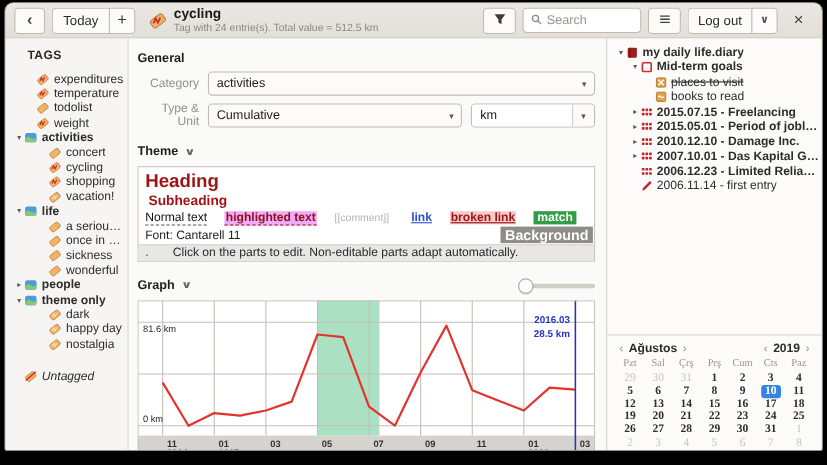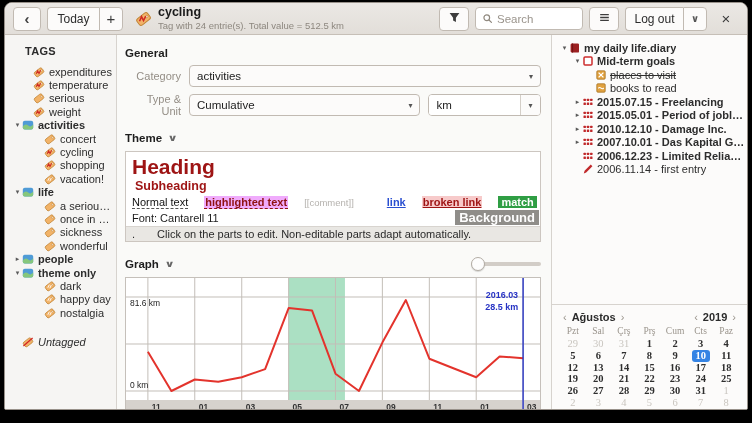--- a/index.html
+++ b/index.html
@@ -64,27 +64,27 @@
   .select { height:22px; background:#fcfbfa; border:1px solid #c1bab2; border-radius:4px;
     display:flex; align-items:center; font-size:11.5px; padding:0 7px; color:#222; }
   .select .selval { flex:1; }
   .selarrow { font-size:8px; color:#555; }
   .combo { display:flex; height:22px; border:1px solid #c1bab2; border-radius:4px; background:#fff; overflow:hidden; }
   .combo .entry { flex:1; font-size:11.5px; padding:0 7px; display:flex; align-items:center; color:#222; background:#fff; }
   .combo .cbtn { width:20px; border-left:1px solid #d4cfc8; background:#fcfbfa; display:flex; align-items:center; justify-content:center; }
   .theme-h { margin-top:15px; }
   .themecard { position:relative; margin-top:7px; background:#fff; border:1px solid #ccc6c0; }
   .tc-inner { padding:3px 8px 2px 6px; }
-  .tc-heading { font-size:21px; font-weight:bold; color:#9e1414; line-height:1.15; }
+  .tc-heading { font-size:17px; font-weight:bold; color:#9e1414; line-height:1.15; }
   .tc-subheading { font-size:12.5px; font-weight:bold; color:#9e1414; margin-left:3px; line-height:1.2; }
   .tc-line { font-size:11px; margin-top:2px; display:flex; align-items:baseline; gap:16px; white-space:nowrap; }
   .normaltext { color:#111; border-bottom:1px dashed #555; }
   .hltext { color:#8e1212; font-weight:bold; background:#f0abfc; border-bottom:1px dashed #8e1212; padding:0 1px; }
   .commenttext { color:#b5b2ae; font-size:9.5px; }
-  .linktext { color:#2a4fd0; font-weight:bold; text-decoration:underline; margin-left:17px; }
+  .linktext { color:#2a4fd0; font-weight:bold; text-decoration:underline; margin-left:4px; }
   .brokenlink { color:#9e1414; font-weight:bold; text-decoration:underline; background:#f7caca; padding:0 1px; }
   .matchtext { color:#fff; font-weight:bold; background:#2f9e44; padding:0 3px; }
   .tc-font { font-size:11px; margin-top:3px; color:#1c1c1c; }
   .bgbadge { position:absolute; right:1px; bottom:16px; background:#8f8d89; color:#fdfdfd;
     font-size:13px; font-weight:bold; padding:0 4px; }
   .tc-hint { background:#e9e7e3; border-top:1px solid #d8d4cf; font-size:11px; color:#2a2a2a;
     padding:1px 6px; display:flex; gap:22px; }
   .graph-h { margin-top:15px; }
   .slider { margin-left:auto; width:70px; height:14px; position:relative; display:flex; align-items:center; }
   .slider .track { width:100%; height:4px; background:#d2cdc7; border-radius:2px; }
@@ -211,21 +211,21 @@
           <div class="trow" style="padding-left: 13px;">
             <span class="exp"></span>
             <span class="ticon">
               <svg viewBox="0 0 12 12" width="100%" height="100%">
                 <g transform="rotate(-38 6 6.5)">
                   <rect x="1.4" y="3.6" width="9.4" height="5.6" rx="1.6" fill="#f2b368" stroke="#c08437" stroke-width="0.7"></rect>
                   <circle cx="9" cy="6.4" r="0.85" fill="#fdf6ee" stroke="#c08437" stroke-width="0.5"></circle>
                 </g>
               </svg>
             </span>
-            <span class="tlabel">serious</span>
+            <span class="tlabel">todolist</span>
           </div>
 
           <div class="trow" style="padding-left: 13px;">
             <span class="exp"></span>
             <span class="ticon">
               <svg viewBox="0 0 12 12" width="100%" height="100%">
                 <g transform="rotate(-38 6 6.5)">
                   <rect x="1.4" y="3.6" width="9.4" height="5.6" rx="1.6" fill="#f2b368" stroke="#c08437" stroke-width="0.7"></rect>
                   <circle cx="9" cy="6.4" r="0.85" fill="#fdf6ee" stroke="#c08437" stroke-width="0.5"></circle>
                 </g>

